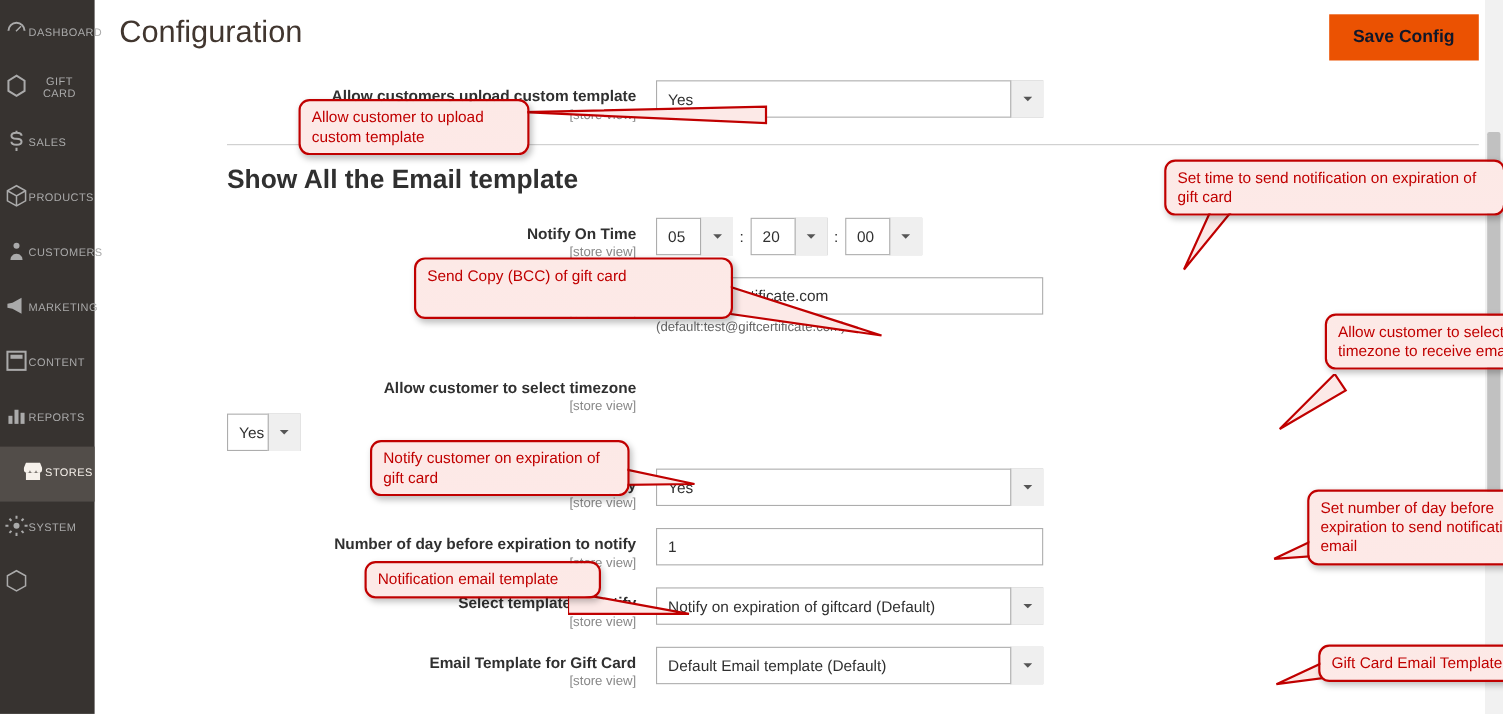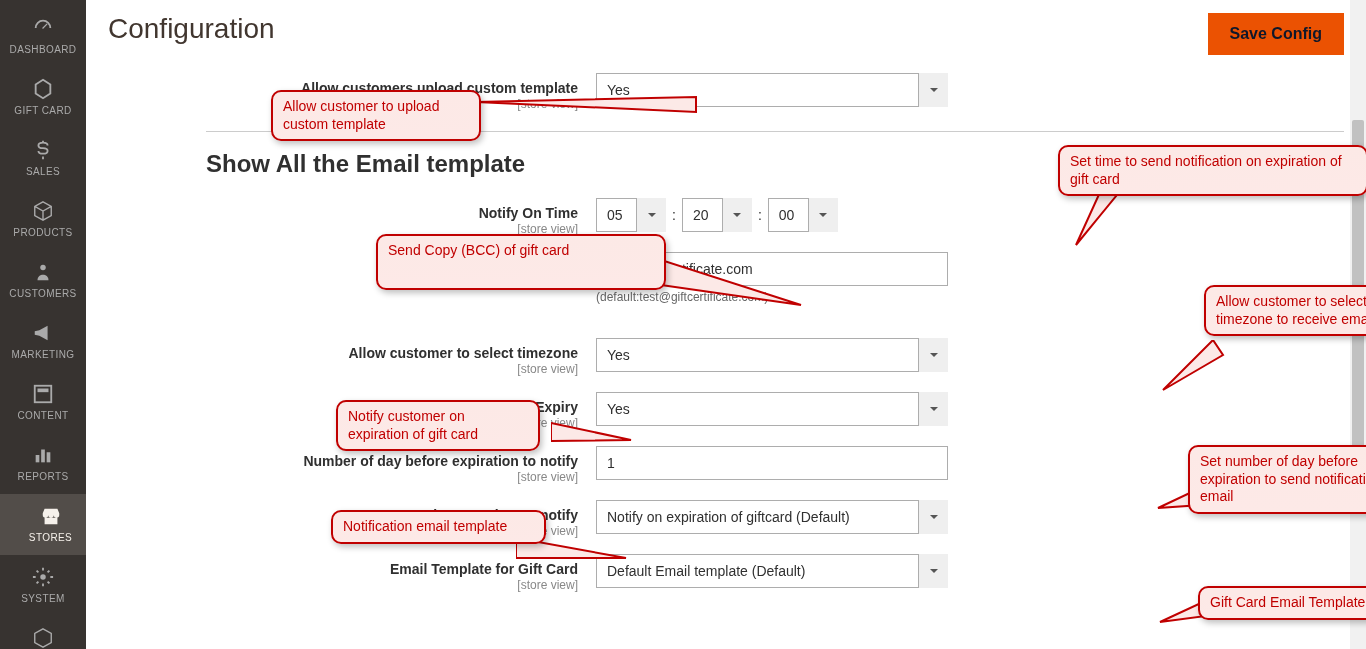--- a/index.html
+++ b/index.html
@@ -1,18 +1,18 @@
 <!DOCTYPE html>
 <html><head>
 <meta charset="utf-8">
 <style>
   * { box-sizing: border-box; margin: 0; padding: 0; }
   body { font-family: 'Helvetica Neue', Arial, sans-serif; background: #fff; color: #333; display: flex; height: 649px; width: 1366px; overflow: hidden; position: relative; }
   .sidebar { width: 86px; background: #373330; display: flex; flex-direction: column; padding-top: 6px; }
-  .sidebar-item { display: flex; flex-direction: column; align-items: center; color: #aaa; padding: 10px 4px 12px 4px; cursor: pointer; font-size: 10px; letter-spacing: .4px; }
+  .sidebar-item { display: flex; flex-direction: row; align-items: center; color: #aaa; padding: 10px 4px 12px 4px; cursor: pointer; font-size: 10px; letter-spacing: .4px; }
   .sidebar-item.active { background: #524d49; color: #f6f1eb; padding-left: 19px; }
   .sidebar-item .icon { height: 24px; display:flex; align-items:center; justify-content:center; margin-bottom: 4px; }
   .sidebar-item .icon svg { fill: #aaa; width: 22px; height: 22px; }
   .sidebar-item.active .icon svg { fill: #f6f1eb; }
   .sidebar-item span { text-align:center; }
 
   .main { flex:1; position: relative; overflow-y:auto; }
 
   .page-header { display:flex; justify-content:space-between; align-items:center; padding: 2px 22px 10px 22px; }
   .page-title { font-size: 28px; font-weight: 300; color: #41362f; }
@@ -234,21 +234,21 @@
         <div class="label-col">
           <span class="lbl">Send Copy To</span>
           <span class="scope">[store view]</span>
         </div>
         <div class="field-col" style="max-width:352px;">
           <input type="text" value="test@giftcertificate.com" style="">
           <div class="hint">(default:test@giftcertificate.com)</div>
         </div>
       </div>
 
-      <div class="form-row" style="margin-top:18px;">
+      <div class="form-row" style="margin-top:18px;flex-direction:column;">
         <div class="label-col">
           <span class="lbl">Allow customer to select timezone</span>
           <span class="scope">[store view]</span>
         </div>
         <div class="field-col" style="max-width:352px;">
           <div class="select-wrap">
             <div class="sel-display">Yes</div>
             <div class="select-arrow">
                 <svg viewBox="0 0 10 10">
                   <path d="M1 3l4 4 4-4z"></path>
@@ -325,21 +325,21 @@
   <div class="callout" style="left:185px; top:90px; width:210px;">Allow customer to upload custom template</div>
   <svg class="tail" style="left:390px; top:92px;" width="230" height="30">
       <polygon points="0,10 220,5 220,20"></polygon>
     </svg>
 
   <div class="callout" style="left:290px; top:234px; width:290px; height:56px;">Send Copy (BCC) of gift card</div>
   <svg class="tail" style="left:575px; top:255px;" width="150" height="60">
       <polygon points="0,5 140,50 0,30"></polygon>
     </svg>
 
-  <div class="callout" style="left:250px; top:400px; width:204px;">Notify customer on expiration of gift card</div>
+  <div class="callout" style="left:250px; top:400px; width:236px;">Notify customer on expiration of gift card</div>
   <svg class="tail" style="left:465px; top:415px;" width="90" height="35">
       <polygon points="0,8 80,25 0,26"></polygon>
     </svg>
 
   <div class="callout" style="left:245px; top:510px; width:215px;">Notification email template</div>
   <svg class="tail" style="left:430px; top:530px;" width="120" height="40">
       <polygon points="0,8 110,28 0,28"></polygon>
     </svg>
 
   <div class="callout" style="left:972px; top:145px; width:310px;">Set time to send notification on expiration of gift card</div>

